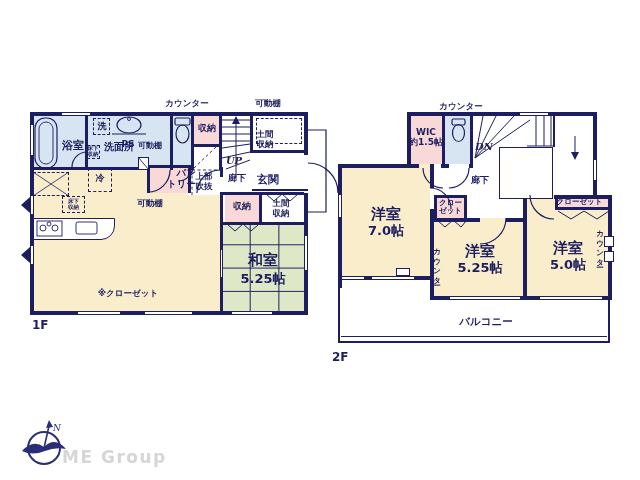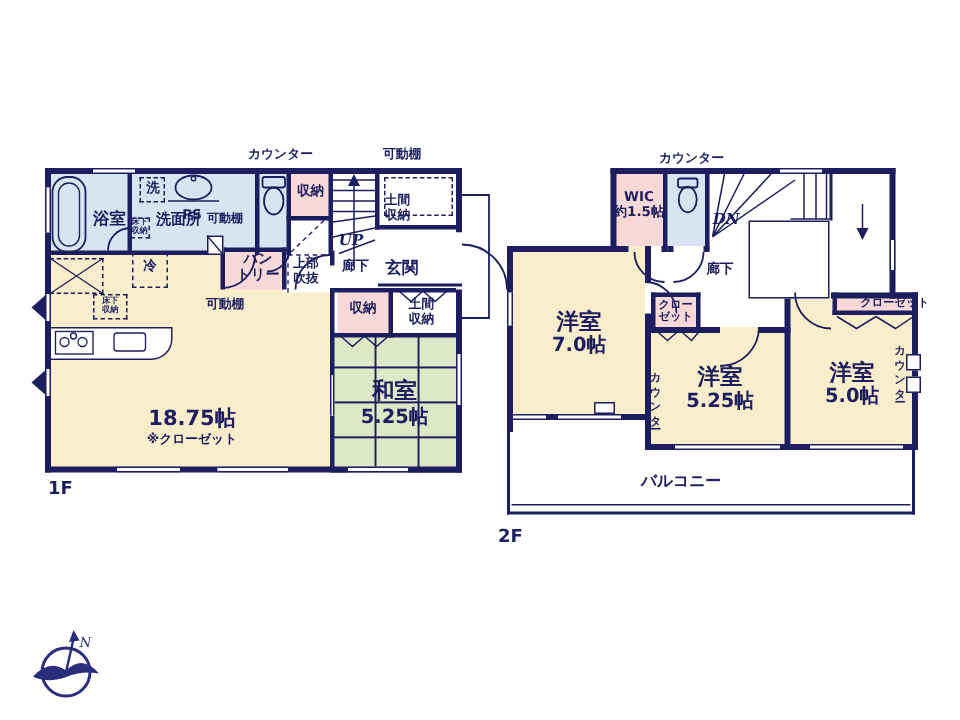--- a/index.html
+++ b/index.html
@@ -144,29 +144,28 @@
     <div class="lbl" style="left:84px;top:27px;width:28px;font-size:9px;">PS</div>
     <div class="lbl" style="left:157px;top:11px;width:40px;font-size:9px;">収納</div>
     <div class="lbl" style="left:215px;top:18px;width:40px;font-size:8.5px;">土間
 収納</div>
     <div class="lbl ital" style="left:190px;top:43px;width:28px;font-size:10px;">UP</div>
     <div class="lbl" style="left:156px;top:60px;width:36px;font-size:8.5px;">上部
 吹抜</div>
     <div class="lbl" style="left:188px;top:61px;width:38px;font-size:9px;">廊下</div>
     <div class="lbl" style="left:216px;top:61px;width:44px;font-size:11px;font-family:Liberation Serif, serif;">玄関</div>
     <div class="lbl" style="left:58px;top:61px;width:24px;font-size:9px;">冷</div>
-    <div class="lbl" style="left:118px;top:56px;width:48px;font-size:9.5px;">パン
+    <div class="lbl" style="left:118px;top:56px;width:48px;font-size:9.5px;text-align:right;">パン
 トリー</div>
     <div class="lbl" style="left:95px;top:87px;width:50px;font-size:8.5px;">可動棚</div>
     <div class="lbl" style="left:33px;top:86px;width:21px;font-size:5.5px;">床下
 収納</div>
     <div class="lbl" style="left:192px;top:89px;width:40px;font-size:9px;">収納</div>
     <div class="lbl" style="left:228px;top:87px;width:46px;font-size:8.5px;">土間
 収納</div>
-    <div class="lbl" style="left:48px;top:160px;width:100px;font-size:14px;">18.75帖</div>
     <div class="lbl" style="left:48px;top:177px;width:100px;font-size:8.5px;">※クローゼット</div>
     <div class="lbl" style="left:203px;top:140px;width:60px;font-size:15px;">和室</div>
     <div class="lbl" style="left:198px;top:160px;width:70px;font-size:13px;">5.25帖</div>
     <div class="flab" style="left:2px;top:206px;">1F</div>
   </div>
 
   <div class="plan" id="f2" style="left:338px;top:112px;width:280px;height:250px;">
 
     <div class="fill" style="left:69px;top:0;width:38px;height:52px;background:var(--pink);"></div>
     <div class="fill" style="left:107px;top:0;width:28px;height:52px;background:var(--blue);"></div>
@@ -243,35 +242,36 @@
       <polygon points="233,40 241,40 237,48" fill="#1c1e5f"></polygon>
     </svg>
 
     <div class="lbl" style="left:88px;top:-10px;width:70px;font-size:8.5px;">カウンター</div>
     <div class="lbl" style="left:71px;top:15px;width:34px;font-size:9px;">WIC
 約1.5帖</div>
     <div class="lbl ital" style="left:132px;top:29px;width:28px;font-size:10px;">DN</div>
     <div class="lbl" style="left:123px;top:63px;width:38px;font-size:9px;">廊下</div>
     <div class="lbl" style="left:97px;top:87px;width:31px;font-size:7.5px;">クロー
 ゼット</div>
-    <div class="lbl" style="left:232px;top:86px;width:53px;font-size:7.5px;">クローゼット</div>
+    <div class="lbl" style="left:215px;top:86px;width:53px;font-size:7.5px;">クローゼット</div>
     <div class="lbl" style="left:18px;top:94px;width:60px;font-size:15px;">洋室</div>
     <div class="lbl" style="left:13px;top:112px;width:70px;font-size:13px;">7.0帖</div>
     <div class="lbl" style="left:112px;top:131px;width:60px;font-size:15px;">洋室</div>
     <div class="lbl" style="left:107px;top:149px;width:70px;font-size:13px;">5.25帖</div>
     <div class="lbl" style="left:200px;top:128px;width:60px;font-size:15px;">洋室</div>
     <div class="lbl" style="left:195px;top:146px;width:70px;font-size:13px;">5.0帖</div>
     <div class="vlbl" style="left:95px;top:131px;font-size:7.5px;">カウンター</div>
     <div class="vlbl" style="left:258px;top:113px;font-size:7.5px;">カウンター</div>
-    <div class="lbl" style="left:76px;top:204px;width:80px;font-size:10.5px;">バルコニー</div>
+    <div class="lbl" style="left:108px;top:204px;width:80px;font-size:10.5px;">バルコニー</div>
     <div class="flab" style="left:-6px;top:238px;">2F</div>
   </div>
 
 
   <svg class="svgfx" style="left:20px;top:418px;" width="52" height="56" viewBox="0 0 52 56">
     <circle cx="24" cy="30" r="16" fill="none" stroke="#2a2d7a" stroke-width="2"></circle>
     <path d="M2 33 Q 13 21 24 29 Q 35 18 46 31 Q 35 29 25 33 Q 12 38 2 33 Z" fill="#2a2d7a"></path>
     <path d="M24 30 L29 8" stroke="#2a2d7a" stroke-width="1.6" fill="none"></path>
     <polygon points="26,10 33,9 29,2" fill="#2a2d7a"></polygon>
     <text x="33" y="13" font-size="9" font-style="italic" fill="#2a2d7a" font-family="DejaVu Serif, serif">N</text>
   </svg>
+  <div id="brand" style="left:62px;top:447px;">ME Group</div>
 
 </div>
 
 </body></html>

